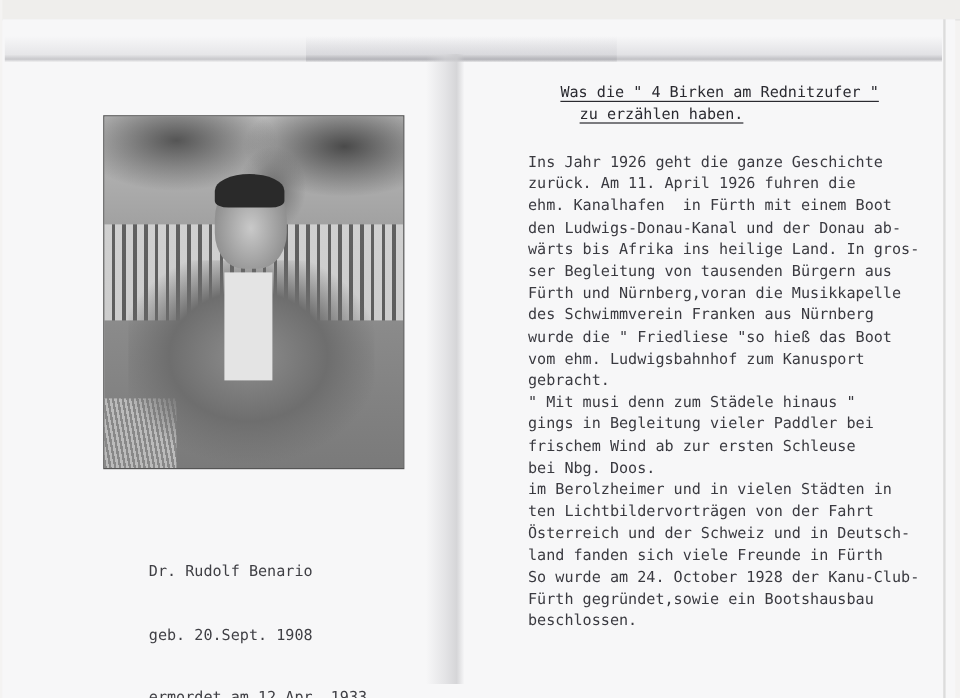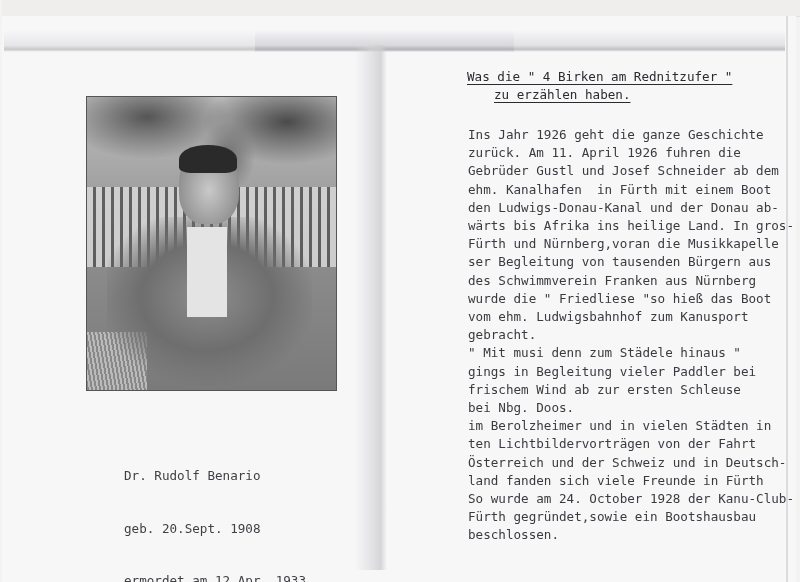--- a/index.html
+++ b/index.html
@@ -20,22 +20,22 @@
     .fence { position:absolute; left:0; top:90px; width:249px; height:80px;
       background: repeating-linear-gradient(to right, #d8d8d8 0 6px, #555 6px 9px); opacity:0.85; }
     .person-body { position:absolute; left:20px; top:120px; width:205px; height:170px; background:radial-gradient(ellipse 110px 90px at 100px 80px, #8e8e8e, #6e6e6e 60%, rgba(0,0,0,0) 100%); }
     .shirt { position:absolute; left:100px; top:130px; width:40px; height:90px; background:#e4e4e4; }
     .head { position:absolute; left:92px; top:52px; width:60px; height:75px; border-radius:45% 45% 40% 40%; background:radial-gradient(ellipse at 50% 55%, #c9c9c9, #8a8a8a 80%); }
     .hair { position:absolute; left:92px; top:48px; width:58px; height:28px; border-radius:50% 50% 20% 20%; background:#2a2a2a; }
     .grass { position:absolute; left:0; top:235px; width:60px; height:58px; background:repeating-linear-gradient(80deg, #888 0 2px, #bbb 2px 4px); }
     .caption { position:absolute; left:124px; top:432px; font-size:12.6px; line-height:17.5px; color:#3f3f44; white-space:pre; }
     .title { position:absolute; left:467px; top:68px; font-size:12.6px; line-height:18px; color:#2a2a30; }
     .title span { display:block; text-decoration:underline; text-underline-offset:3px; white-space:pre; }
-    .title .t2 { margin-left:27px;text-decoration:underline; }
-    .body { position:absolute; left:468px; top:126px; font-size:12.6px; line-height:18.2px; color:#3a3a40; }
+    .title .t2 { margin-left:16px;text-decoration:underline; }
+    .body { position:absolute; left:440px; top:126px; font-size:12.6px; line-height:18.2px; color:#3a3a40; }
     .body div { white-space:pre; }
   </style>
 </head>
 <body>
 
 <div class="topband"></div>
 <div class="page"></div>
 <div class="fold-h"></div>
 <div class="fold-h2"></div>
 <div class="fold-v"></div>
@@ -58,26 +58,25 @@
 </div>
 
 <div class="title">
   <span class="t1">Was die " 4 Birken am Rednitzufer "</span>
   <span class="t2">zu erzählen haben.</span>
 </div>
 
 <div class="body">
   <div>Ins Jahr 1926 geht die ganze Geschichte</div>
   <div>zurück. Am 11. April 1926 fuhren die</div>
-  <div>Gebrüder Gustl und Josef Schneider ab dem</div>
   <div>ehm. Kanalhafen  in Fürth mit einem Boot</div>
   <div>den Ludwigs-Donau-Kanal und der Donau ab-</div>
   <div>wärts bis Afrika ins heilige Land. In gros-</div>
+  <div>ser Begleitung von tausenden Bürgern aus</div>
   <div>Fürth und Nürnberg,voran die Musikkapelle</div>
-  <div>ser Begleitung von tausenden Bürgern aus</div>
   <div>des Schwimmverein Franken aus Nürnberg</div>
   <div>wurde die " Friedliese "so hieß das Boot</div>
   <div>vom ehm. Ludwigsbahnhof zum Kanusport</div>
   <div>gebracht.</div>
   <div>" Mit musi denn zum Städele hinaus "</div>
   <div>gings in Begleitung vieler Paddler bei</div>
   <div>frischem Wind ab zur ersten Schleuse</div>
   <div>bei Nbg. Doos.</div>
   <div>im Berolzheimer und in vielen Städten in</div>
   <div>ten Lichtbildervorträgen von der Fahrt</div>

